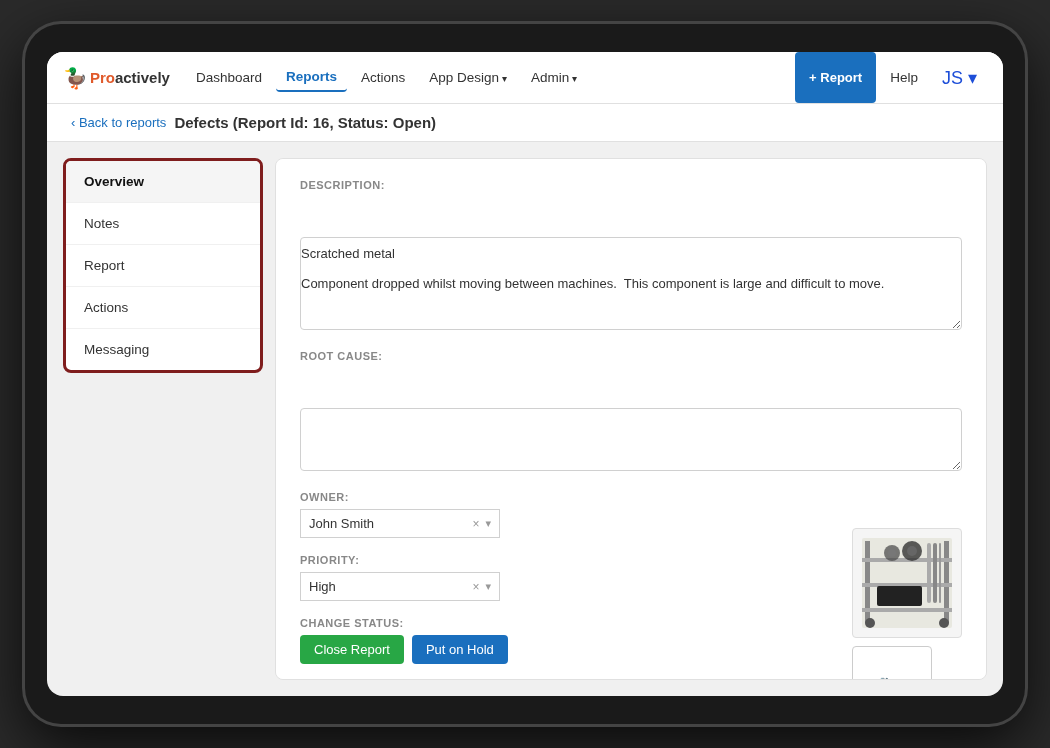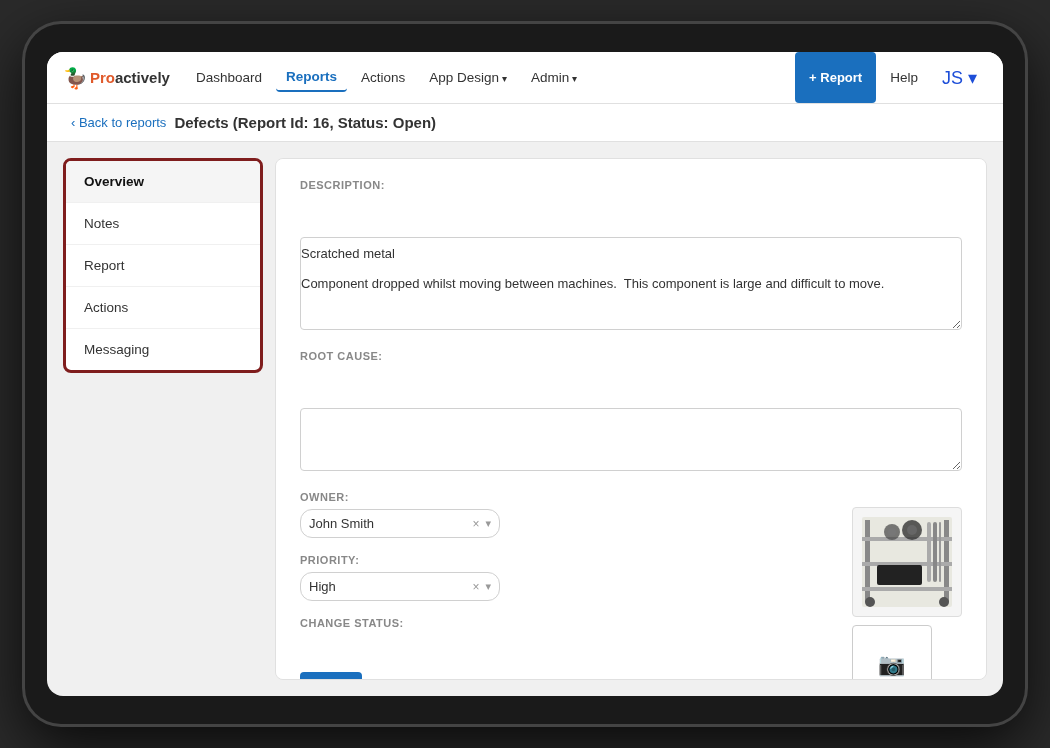--- a/index.html
+++ b/index.html
@@ -178,21 +178,21 @@
       resize: vertical;
       font-family: inherit;
       background: #fff;
       margin-top: 40px;
     }
     .field-select-wrapper {
       position: relative;
       display: inline-flex;
       align-items: center;
       border: 1px solid #d0d0d0;
-      border-radius: 12px;
+      border-radius: 0;
       background: #fff;
       padding: 6px 8px;
       min-width: 200px;
       gap: 6px;
     }
     .field-select-value {
       font-size: 13px;
       color: #333;
       flex: 1;
     }
@@ -355,20 +355,24 @@
               <div class="field-label">PRIORITY:</div>
               <div class="field-select-wrapper">
                 <span class="field-select-value">High</span>
                 <span class="field-select-clear">×</span>
                 <span class="field-select-arrow">▾</span>
               </div>
             </div>
 
             <div class="field-group">
               <div class="field-label">CHANGE STATUS:</div>
+              <div class="status-buttons">
+                <button class="btn-close-report">Close Report</button>
+                <button class="btn-put-on-hold">Put on Hold</button>
+              </div>
               <button class="btn-save">Save</button>
             </div>
           </div>
 
           <div style="display:flex; flex-direction:column; gap:8px; align-items:flex-start; margin-top:4px;">
 
             <div class="image-thumb">
               <svg width="100" height="100" viewBox="0 0 100 100">
 
                 <rect x="5" y="5" width="90" height="90" fill="#e8e8e0" rx="2"></rect>

